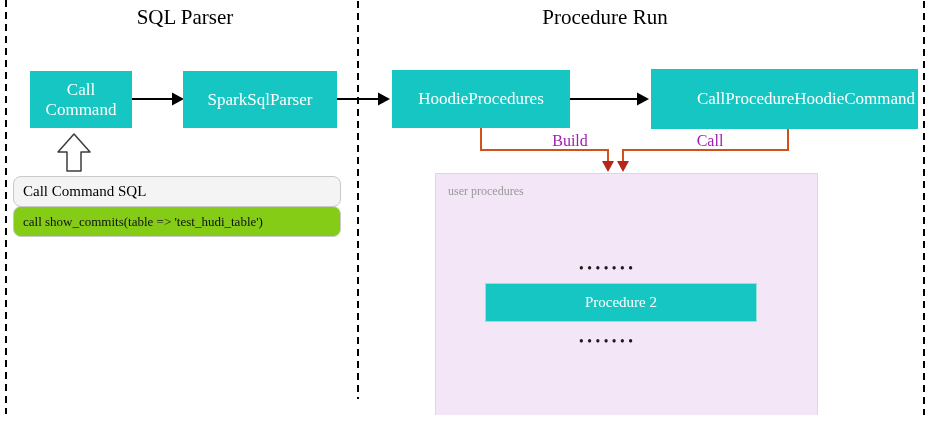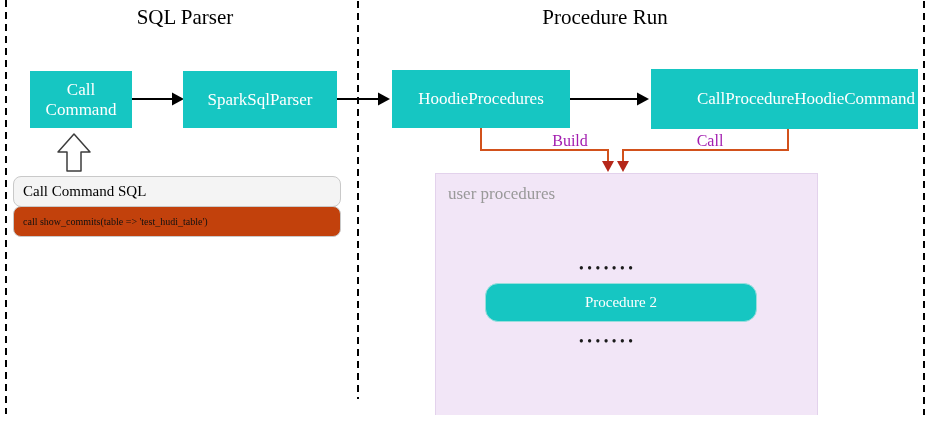--- a/index.html
+++ b/index.html
@@ -21,33 +21,33 @@
     justify-content: center; text-align: center; font-size: 17px;
     line-height: 20px; padding: 0 4px; box-sizing: border-box;
   }
   .edge-label {
     position: absolute; font-size: 16px; color: #a21caf; text-align: center;
     width: 80px; white-space: nowrap;
   }
   .sql-table-row {
     position: absolute; left: 13px; width: 328px; box-sizing: border-box;
     border: 1px solid var(--table-border, #c9c9c9); border-radius: 8px;
-    background: #c2410c; display: flex; align-items: center;
-    padding-left: 9px; font-size: 10px; color: #111;
+    background: #84cc16; display: flex; align-items: center;
+    padding-left: 9px; font-size: 13px; color: #111;
   }
   .sql-table-header {
     background: var(--table-header-bg, #f4f4f4); font-size: 15px; color: #000;
   }
   .purple-box {
     position: absolute; left: 435px; top: 173px; width: 383px; height: 244px;
     background: var(--purple-bg, #f2e6f7);
     border: 1px solid var(--purple-border, #e3d2ec); box-sizing: border-box;
   }
   .user-proc-label {
-    position: absolute; left: 448px; top: 184px; font-size: 17px;
+    position: absolute; left: 448px; top: 184px; font-size: 12px;
     color: var(--label-gray, #999);
   }
   .proc-node {
     position: absolute; left: 485px; width: 272px;
     background: var(--node-fill, #16c6c2); color: var(--node-text, #fff);
     border: 1px solid var(--procedure-border, #9adedc); box-sizing: border-box;
     display: flex; align-items: center; justify-content: center;
     font-size: 15px;
   }
   .dots-row {
@@ -104,16 +104,16 @@
   <div class="edge-label" style="left:530px; top:132px;">Build</div>
   <div class="edge-label" style="left:670px; top:132px;">Call</div>
 
   <div class="sql-table-row sql-table-header" style="top:176px; height:31px;">Call Command SQL</div>
   <div class="sql-table-row" style="top:206px; height:31px;">call show_commits(table =&gt; 'test_hudi_table')</div>
 
   <div class="purple-box"></div>
   <div class="user-proc-label">user procedures</div>
 
   <div class="dots-row" style="top:260px;">•••••••</div>
-  <div class="proc-node" style="top:283px; height:39px;border-radius:13px;">Procedure 2</div>
+  <div class="proc-node" style="top:283px; height:39px;">Procedure 2</div>
   <div class="dots-row" style="top:333px;">•••••••</div>
 
 </div>
 
 </body></html>

